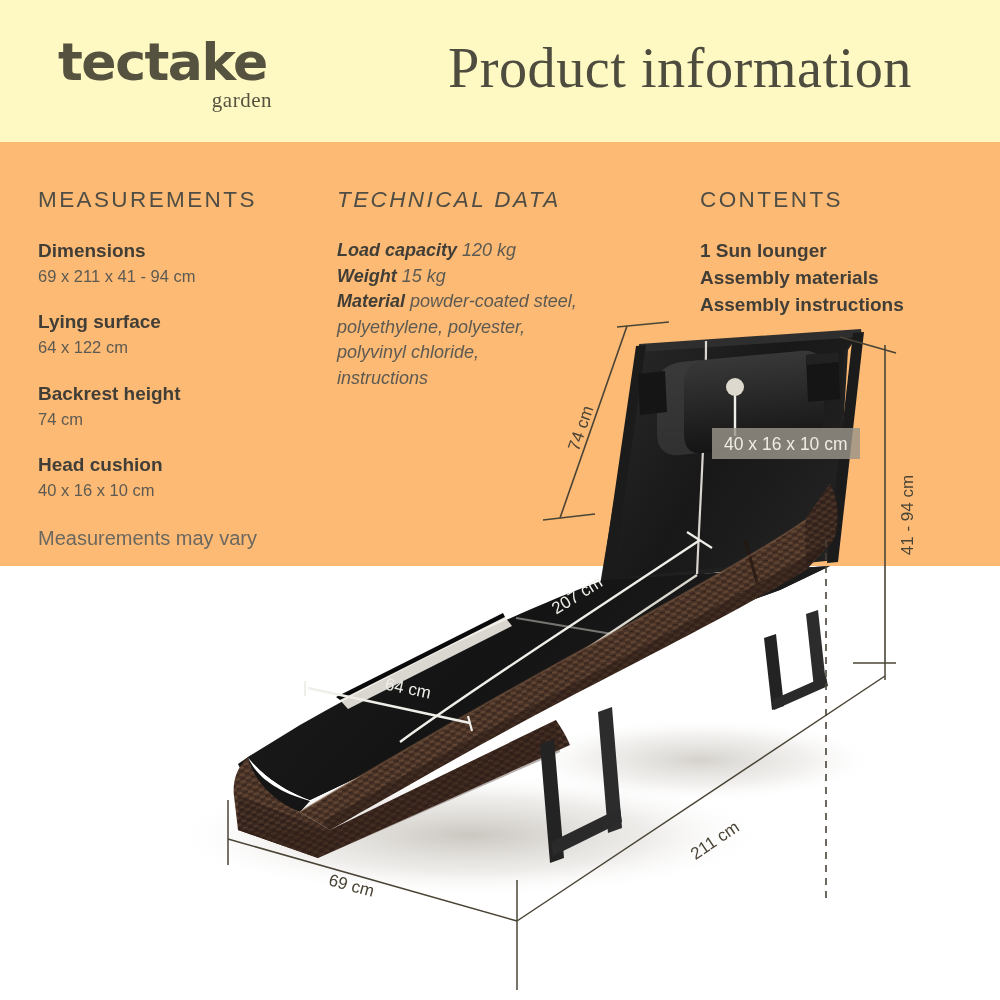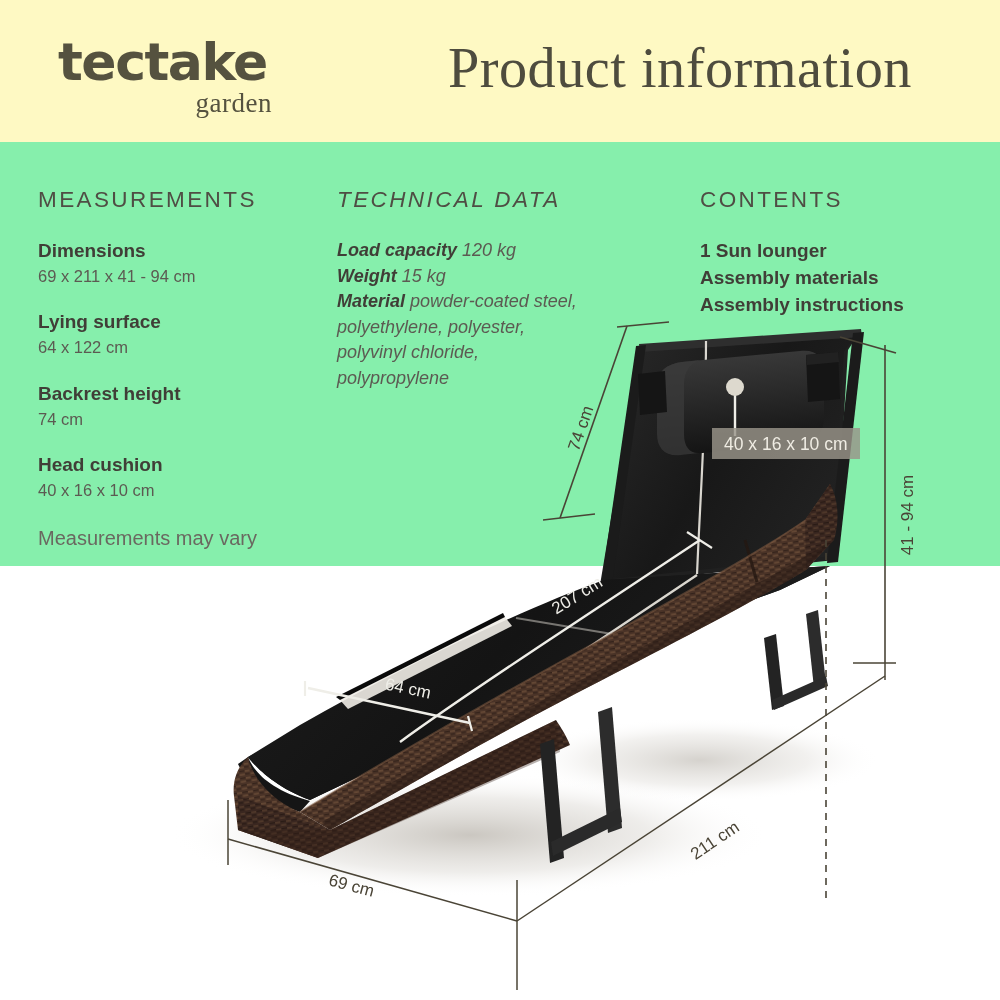--- a/index.html
+++ b/index.html
@@ -23,21 +23,21 @@
   .logo-main{
     font-family:"DejaVu Sans", sans-serif;
     font-weight:700;
     font-size:52px;
     letter-spacing:-1.5px;
     color:#55523f;
     line-height:1;
   }
   .logo-sub{
     font-family:"Liberation Serif", serif;
-    font-size:27px;
+    font-size:21px;
     color:#55523f;
     text-align:right;
     line-height:1;
     margin-top:2px;
     margin-right:6px;
     letter-spacing:0.5px;
   }
   .doc-title{
     position:absolute;left:448px;top:34px;
     font-family:"Liberation Serif", serif;
@@ -45,21 +45,21 @@
     color:#4e4c3e;
     letter-spacing:0.5px;
     white-space:nowrap;
     transform:scaleX(0.97);
     transform-origin:left top;
   }
 
   
   .info-panel{
     position:absolute;left:0;top:142px;width:1000px;height:424px;
-    background:#86efac;
+    background:#fdba74;
   }
   .col{position:absolute;top:0;}
   .col-head{
     font-size:22.5px;
     letter-spacing:2.4px;
     color:#4f4d44;
     font-weight:400;
     white-space:nowrap;
   }
   .blk{margin-top:0;}
@@ -159,21 +159,21 @@
       <div class="inline-row">
         <b>Weight</b>
         <span>15 kg</span>
       </div>
       <div class="inline-row">
         <b>Material</b>
         <span>powder-coated steel,</span>
       </div>
       <div class="inline-row">polyethylene, polyester,</div>
       <div class="inline-row">polyvinyl chloride,</div>
-      <div class="inline-row">polypropylene</div>
+      <div class="inline-row">instructions</div>
     </div>
 
     <div class="col" style="left:700px;top:45px;width:280px;">
       <div class="col-head">CONTENTS</div>
       <div style="height:25px"></div>
       <div class="lbl">1 Sun lounger</div>
       <div class="lbl">Assembly materials</div>
       <div class="lbl">Assembly instructions</div>
     </div>
 

